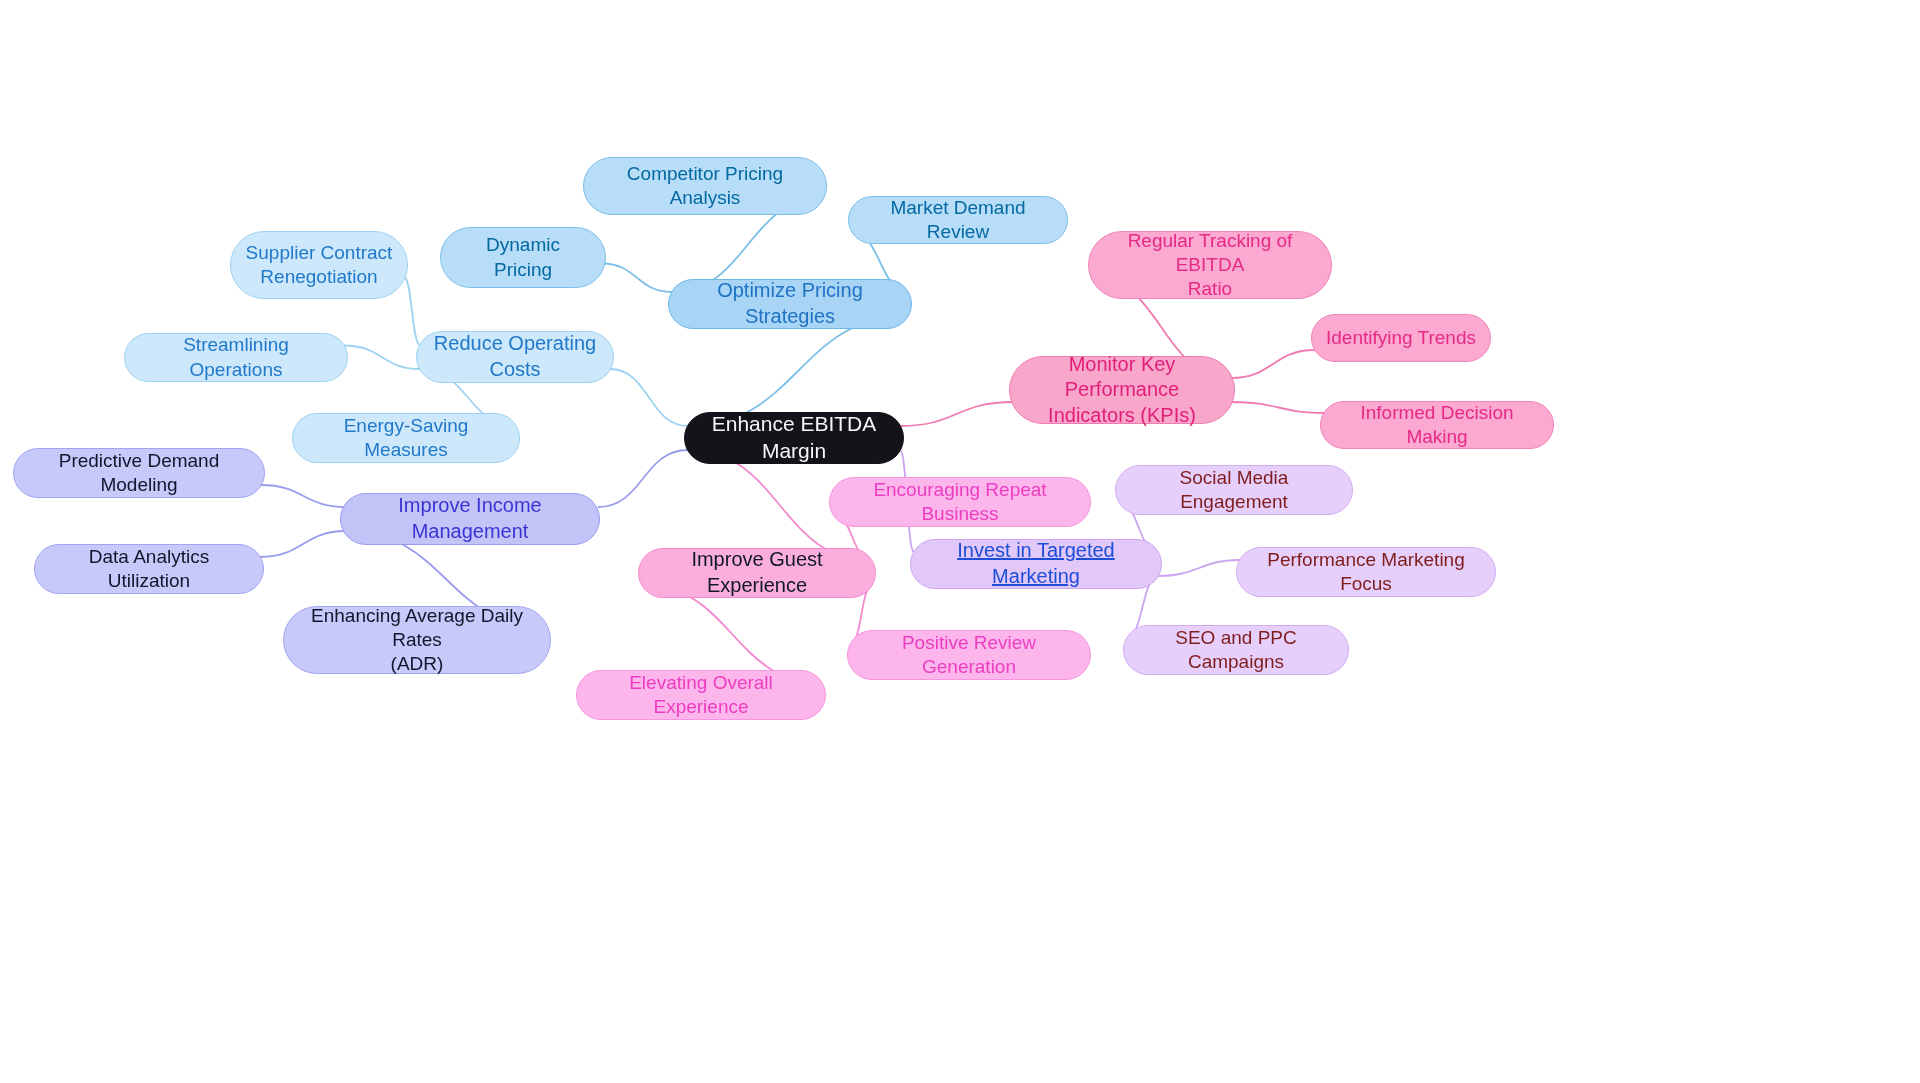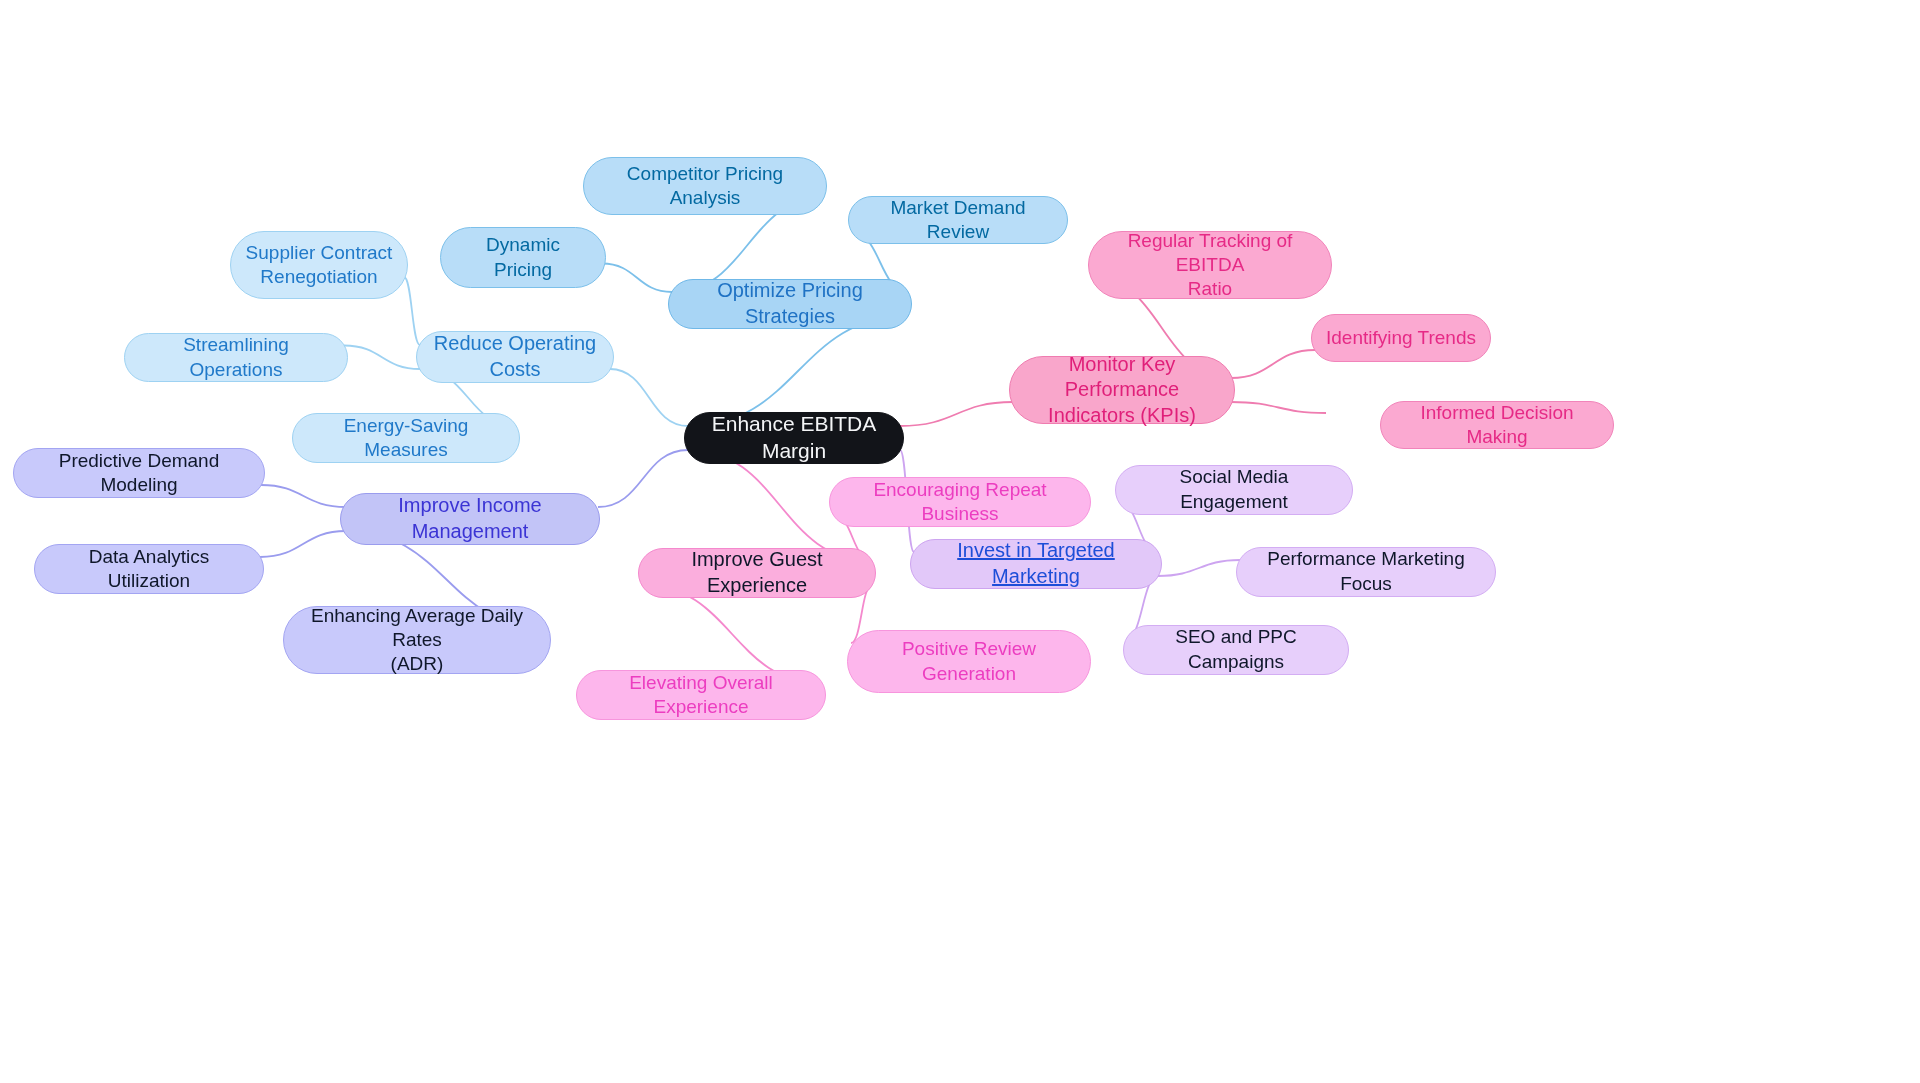--- a/index.html
+++ b/index.html
@@ -61,21 +61,21 @@
   .c-indigo-2 { background: #c8c9fb; border-color: #a3a5f2; color: #0f172a; }
 
   
   .c-pink-1 { background: #f9a6cb; border-color: #ef7cb0; color: #e01f79; }
   .c-pink-2 { background: #fba9d1; border-color: #f184ba; color: #e62a86; }
   .c-pink-3 { background: #fbaedd; border-color: #f489cd; color: #0f172a; }
   .c-pink-4 { background: #fdb6ec; border-color: #f795dd; color: #ec3dc0; }
 
   
   .c-violet-1 { background: #e2c8f9; border-color: #cda4f0; color: #1d4ed8; text-decoration: underline; }
-  .c-violet-2 { background: #e7cffb; border-color: #d3adf3; color: #0f172a; align-items: flex-end; }
+  .c-violet-2 { background: #e7cffb; border-color: #d3adf3; color: #7f1d1d; }
 </style>
 </head>
 <body>
 
 <div id="canvas">
   <svg id="edge-layer" viewBox="0 0 1920 1083" preserveAspectRatio="none">
       <path d="M 688 426 C 798 426, 798 316, 908 316" stroke="#7cc0ea" stroke-width="1.8" fill="none"></path>
       <path d="M 672 292 C 747.5 292, 747.5 198, 823 198" stroke="#7cc0ea" stroke-width="1.8" fill="none"></path>
       <path d="M 908 292 C 880 292, 880 232, 852 232" stroke="#7cc0ea" stroke-width="1.8" fill="none"></path>
       <path d="M 672 292 C 637 292, 637 263.5, 602 263.5" stroke="#7cc0ea" stroke-width="1.8" fill="none"></path>
@@ -114,23 +114,23 @@
       <div class="node c-indigo-1 lvl1" style="left: 340px; top: 493px; width: 260px; height: 52px;"><span class="node-label">Improve Income Management</span></div>
       <div class="node c-indigo-2 lvl2" style="left: 13px; top: 448px; width: 252px; height: 50px;"><span class="node-label">Predictive Demand Modeling</span></div>
       <div class="node c-indigo-2 lvl2" style="left: 34px; top: 544px; width: 230px; height: 50px;"><span class="node-label">Data Analytics Utilization</span></div>
       <div class="node c-indigo-2 lvl2" style="left: 283px; top: 606px; width: 268px; height: 68px;"><span class="node-label">Enhancing Average Daily Rates
 (ADR)</span></div>
       <div class="node c-pink-1 lvl1" style="left: 1009px; top: 356px; width: 226px; height: 68px;"><span class="node-label">Monitor Key Performance
 Indicators (KPIs)</span></div>
       <div class="node c-pink-2 lvl2" style="left: 1088px; top: 231px; width: 244px; height: 68px;"><span class="node-label">Regular Tracking of EBITDA
 Ratio</span></div>
       <div class="node c-pink-2 lvl2" style="left: 1311px; top: 314px; width: 180px; height: 48px;"><span class="node-label">Identifying Trends</span></div>
-      <div class="node c-pink-2 lvl2" style="left: 1380px; top: 401px; width: 234px; height: 48px;"><span class="node-label">Informed Decision Making</span></div>
+      <div class="node c-pink-2 lvl2" style="left: 1320px; top: 401px; width: 234px; height: 48px;"><span class="node-label">Informed Decision Making</span></div>
       <div class="node c-pink-3 lvl1" style="left: 638px; top: 548px; width: 238px; height: 50px;"><span class="node-label">Improve Guest Experience</span></div>
       <div class="node c-pink-4 lvl2" style="left: 829px; top: 477px; width: 262px; height: 50px;"><span class="node-label">Encouraging Repeat Business</span></div>
-      <div class="node c-pink-4 lvl2" style="left: 847px; top: 630px; width: 244px; height: 63px;"><span class="node-label">Positive Review Generation</span></div>
+      <div class="node c-pink-4 lvl2" style="left: 847px; top: 630px; width: 244px; height: 50px;"><span class="node-label">Positive Review Generation</span></div>
       <div class="node c-pink-4 lvl2" style="left: 576px; top: 670px; width: 250px; height: 50px;"><span class="node-label">Elevating Overall Experience</span></div>
       <div class="node c-violet-1 lvl1" style="left: 910px; top: 539px; width: 252px; height: 50px;"><span class="node-label">Invest in Targeted Marketing</span></div>
       <div class="node c-violet-2 lvl2" style="left: 1115px; top: 465px; width: 238px; height: 50px;"><span class="node-label">Social Media Engagement</span></div>
       <div class="node c-violet-2 lvl2" style="left: 1236px; top: 547px; width: 260px; height: 50px;"><span class="node-label">Performance Marketing Focus</span></div>
       <div class="node c-violet-2 lvl2" style="left: 1123px; top: 625px; width: 226px; height: 50px;"><span class="node-label">SEO and PPC Campaigns</span></div>
     </div>
 </div>
 
 </body></html>

